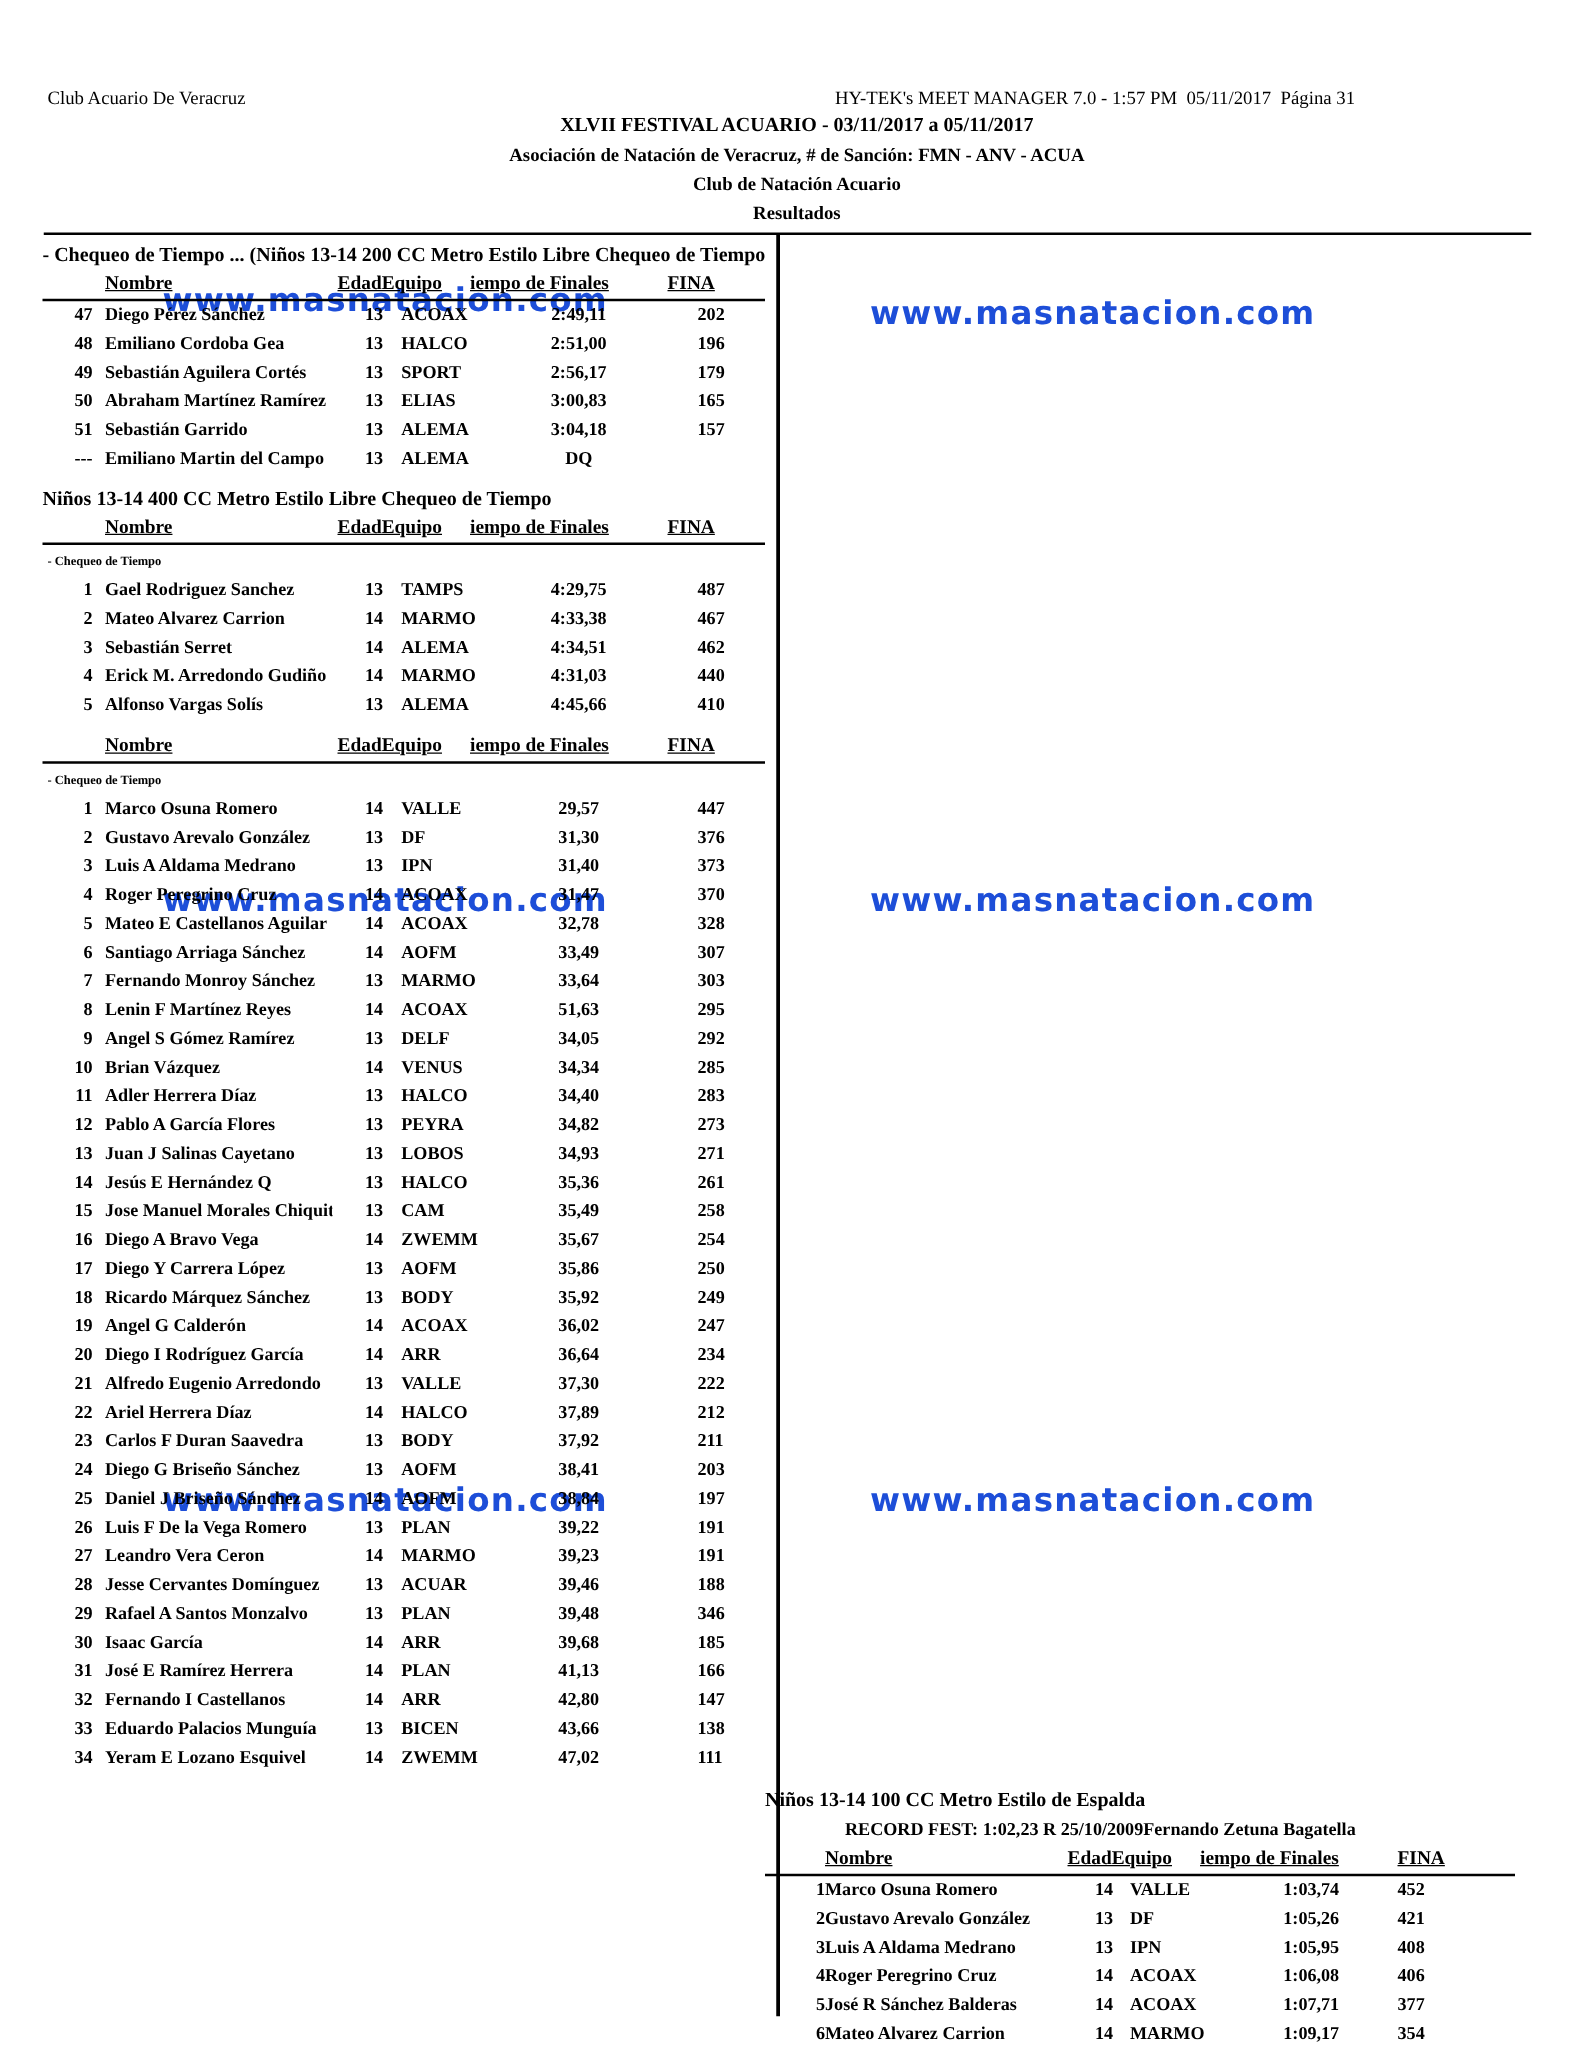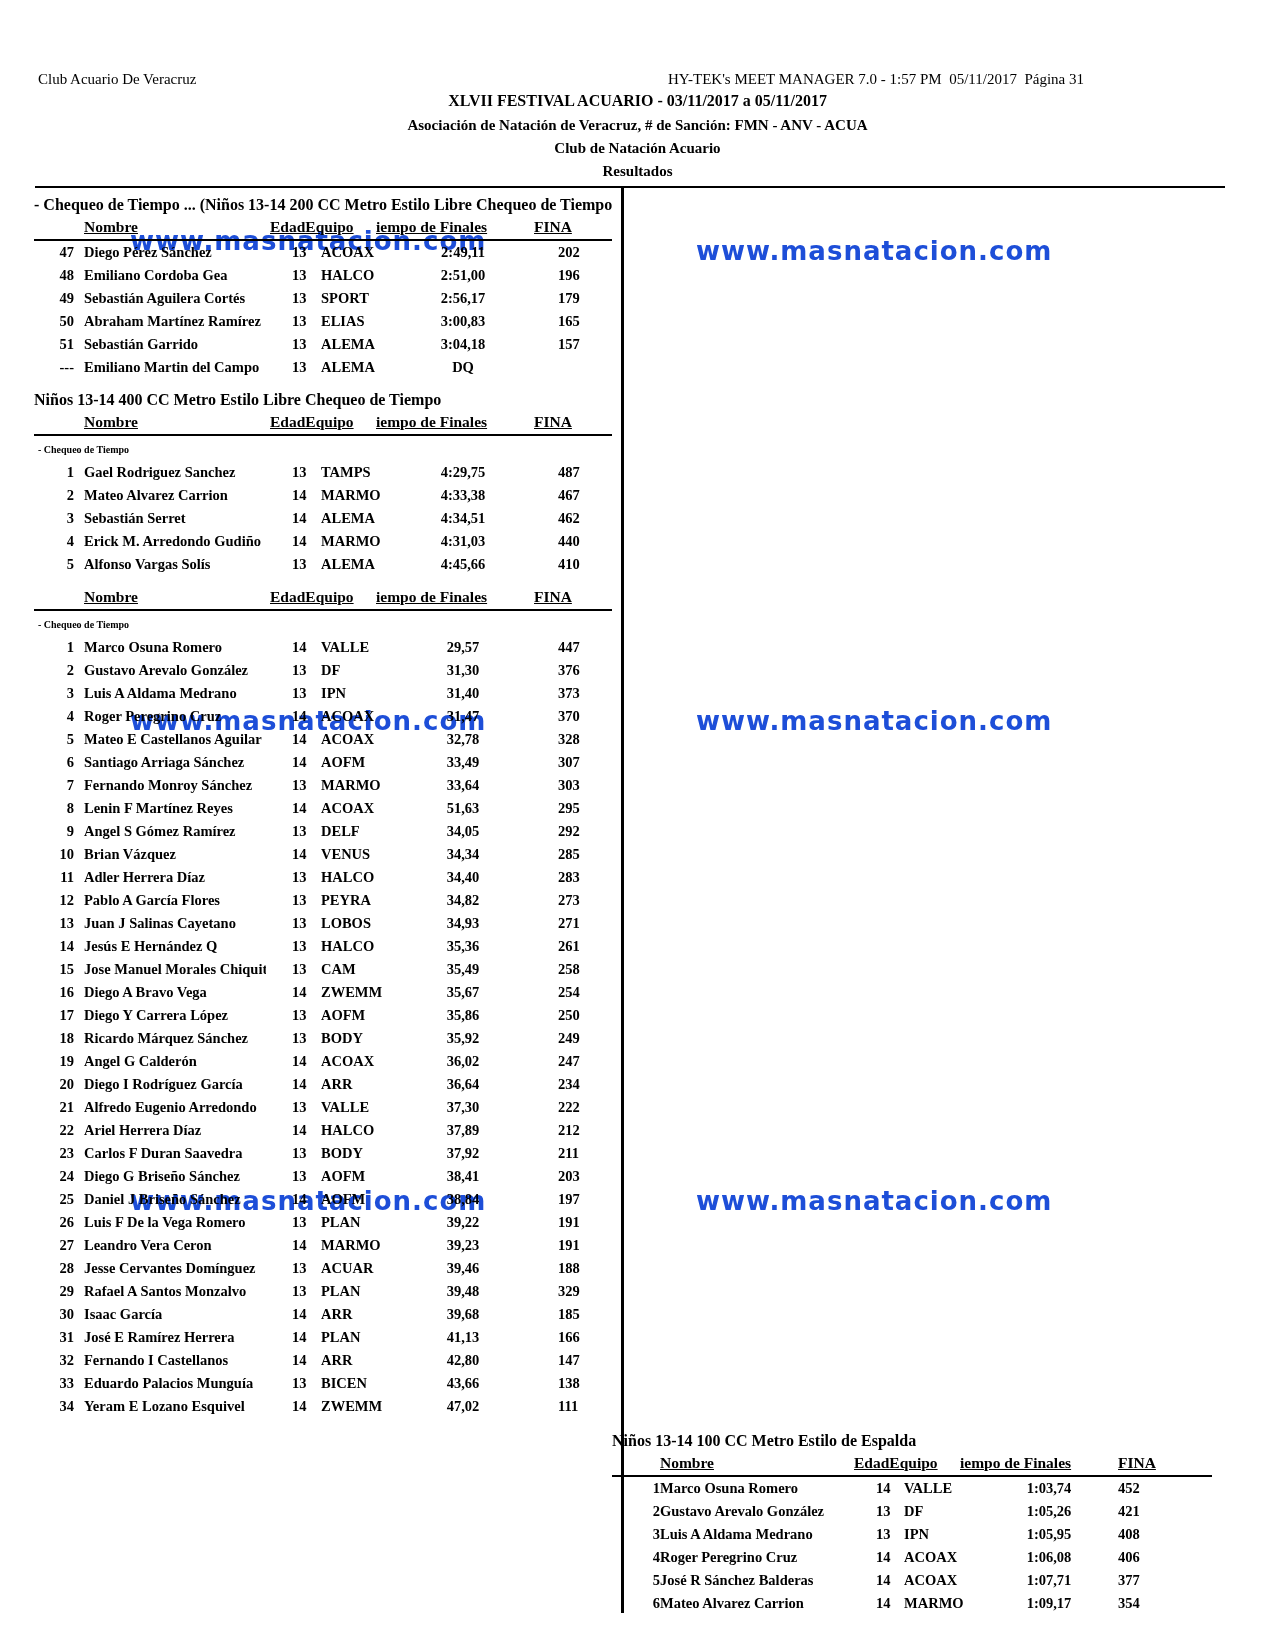--- a/index.html
+++ b/index.html
@@ -419,21 +419,21 @@
           <span class="c-team">ACUAR</span>
           <span class="c-time">39,46</span>
           <span class="c-fina">188</span>
         </div>
         <div class="row">
           <span class="c-place">29</span>
           <span class="c-name">Rafael A Santos Monzalvo</span>
           <span class="c-age">13</span>
           <span class="c-team">PLAN</span>
           <span class="c-time">39,48</span>
-          <span class="c-fina">329</span>
+          <span class="c-fina">346</span>
         </div>
         <div class="row">
           <span class="c-place">30</span>
           <span class="c-name">Isaac García</span>
           <span class="c-age">14</span>
           <span class="c-team">ARR</span>
           <span class="c-time">39,68</span>
           <span class="c-fina">185</span>
         </div>
         <div class="row">
@@ -468,20 +468,21 @@
           <span class="c-time">47,02</span>
           <span class="c-fina">111</span>
         </div>
       </div>
   </section>
 </div>
 
 <div class="col right content">
   <section>
     <div class="sec-title" style="margin-left:-28px;">Niños 13-14 100 CC Metro Estilo de Espalda</div>
+    <div class="record">RECORD FEST:     1:02,23  R  25/10/2009Fernando Zetuna Bagatella</div>
     <div class="colhdr">
       <span class="h-name">Nombre</span>
       <span class="h-age">EdadEquipo</span>
       <span class="h-time">iempo de Finales</span>
       <span class="h-fina">FINA</span>
     </div>
     <div>
         <div class="row">
           <span class="c-place">1</span>
           <span class="c-name">Marco Osuna Romero</span>

